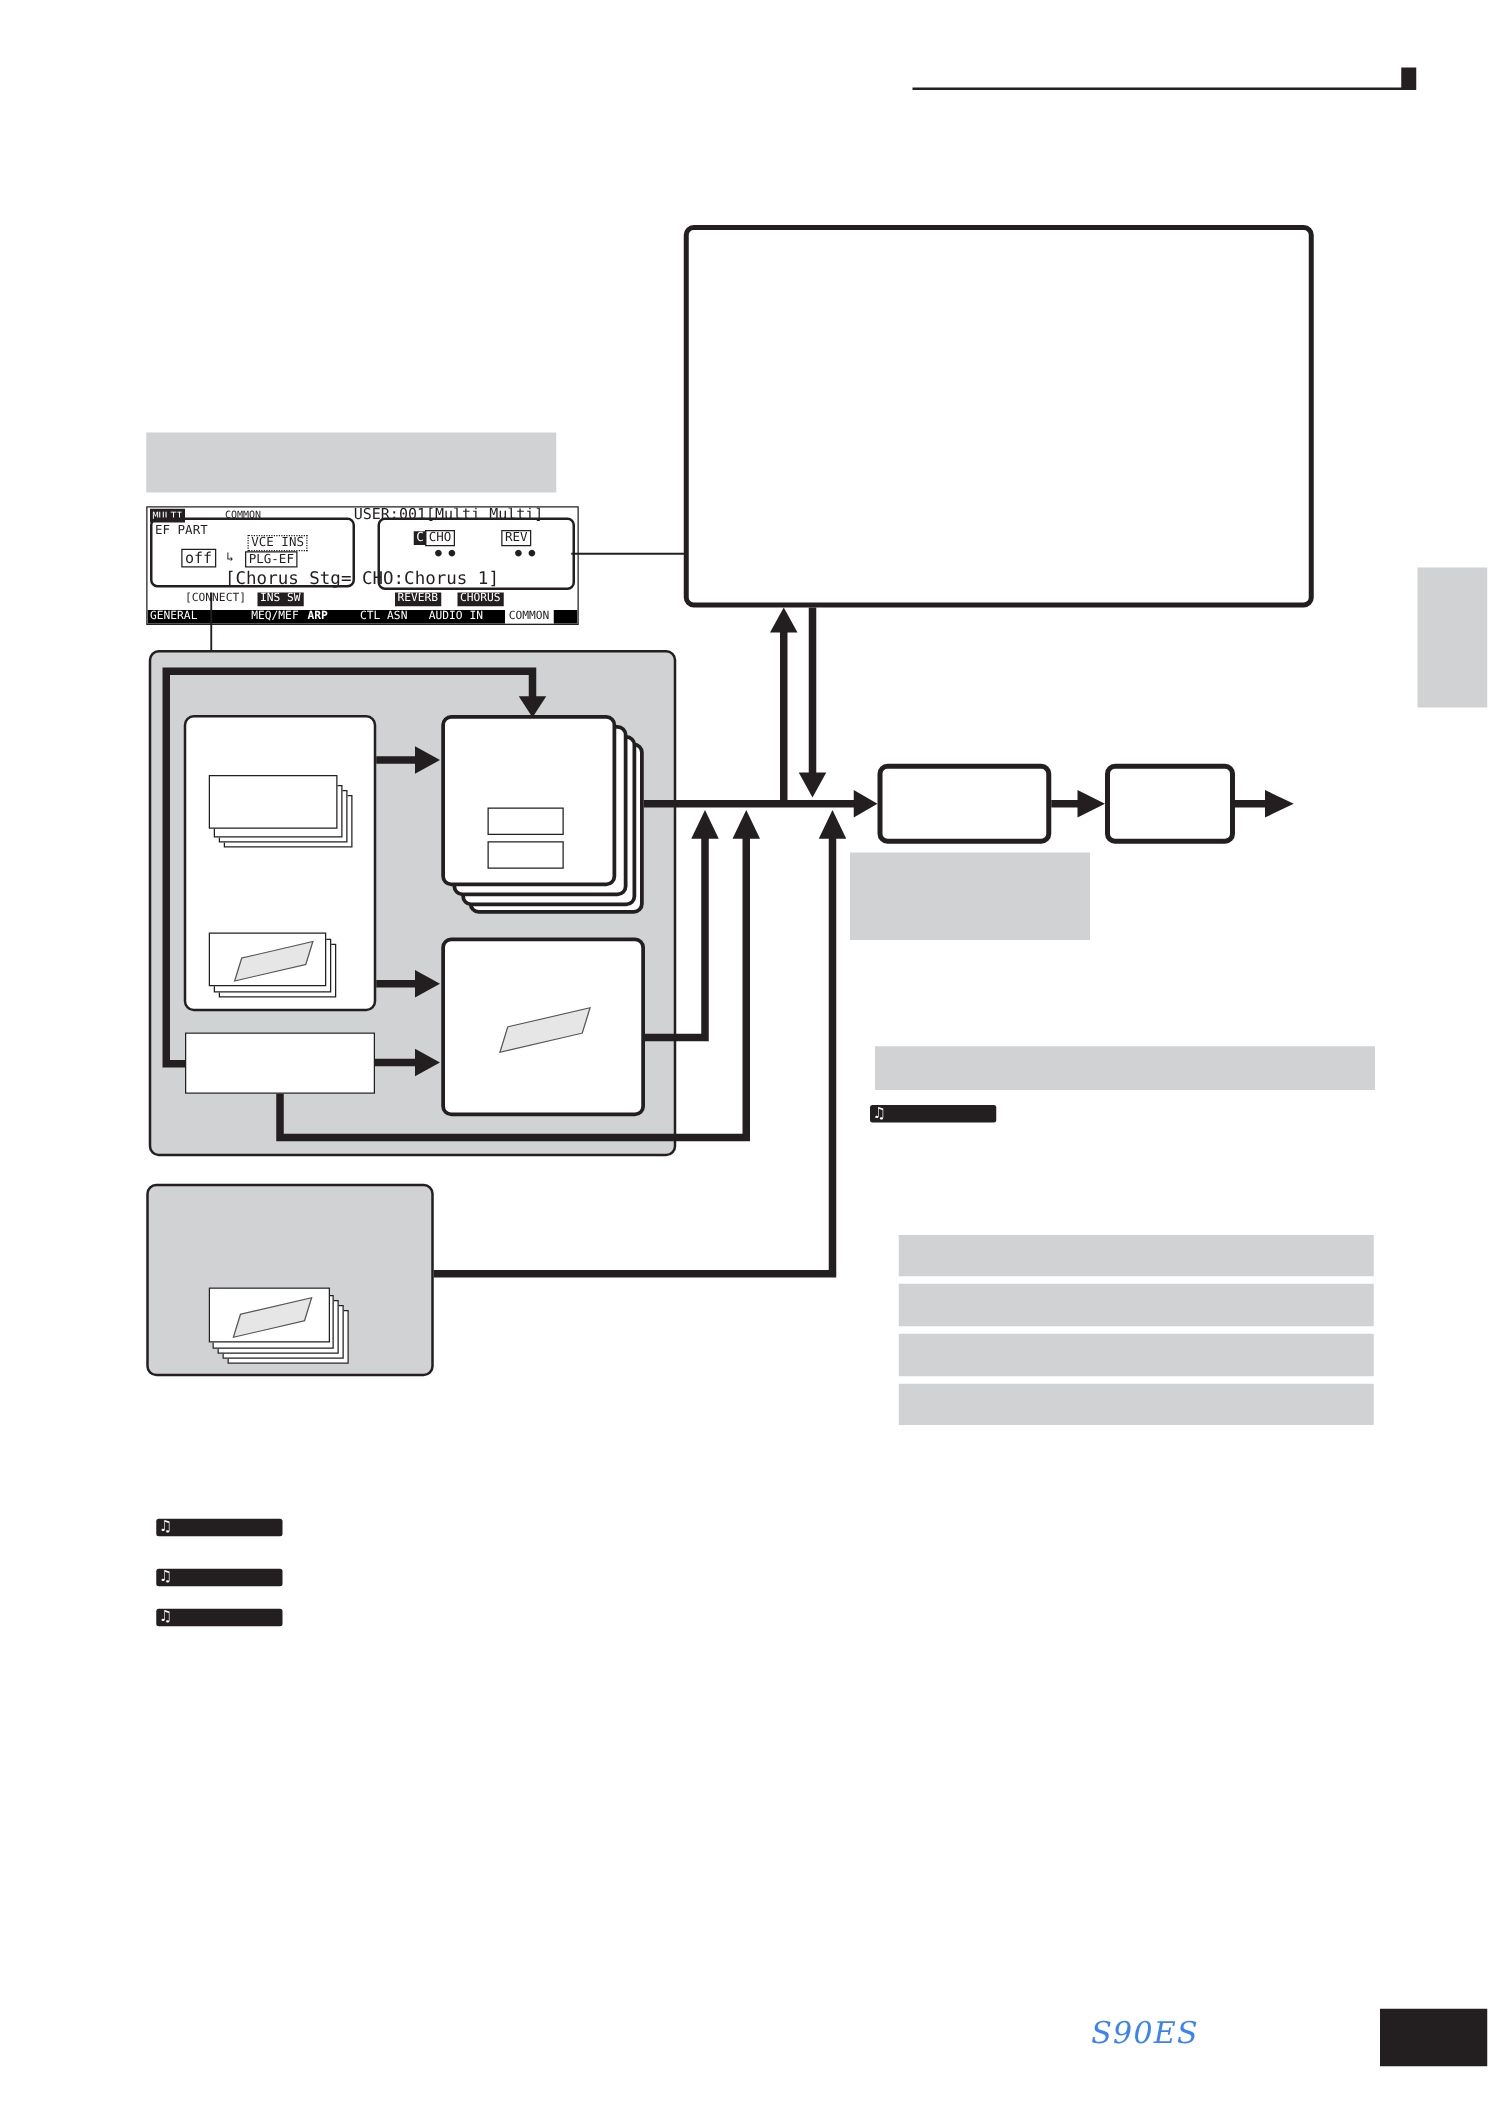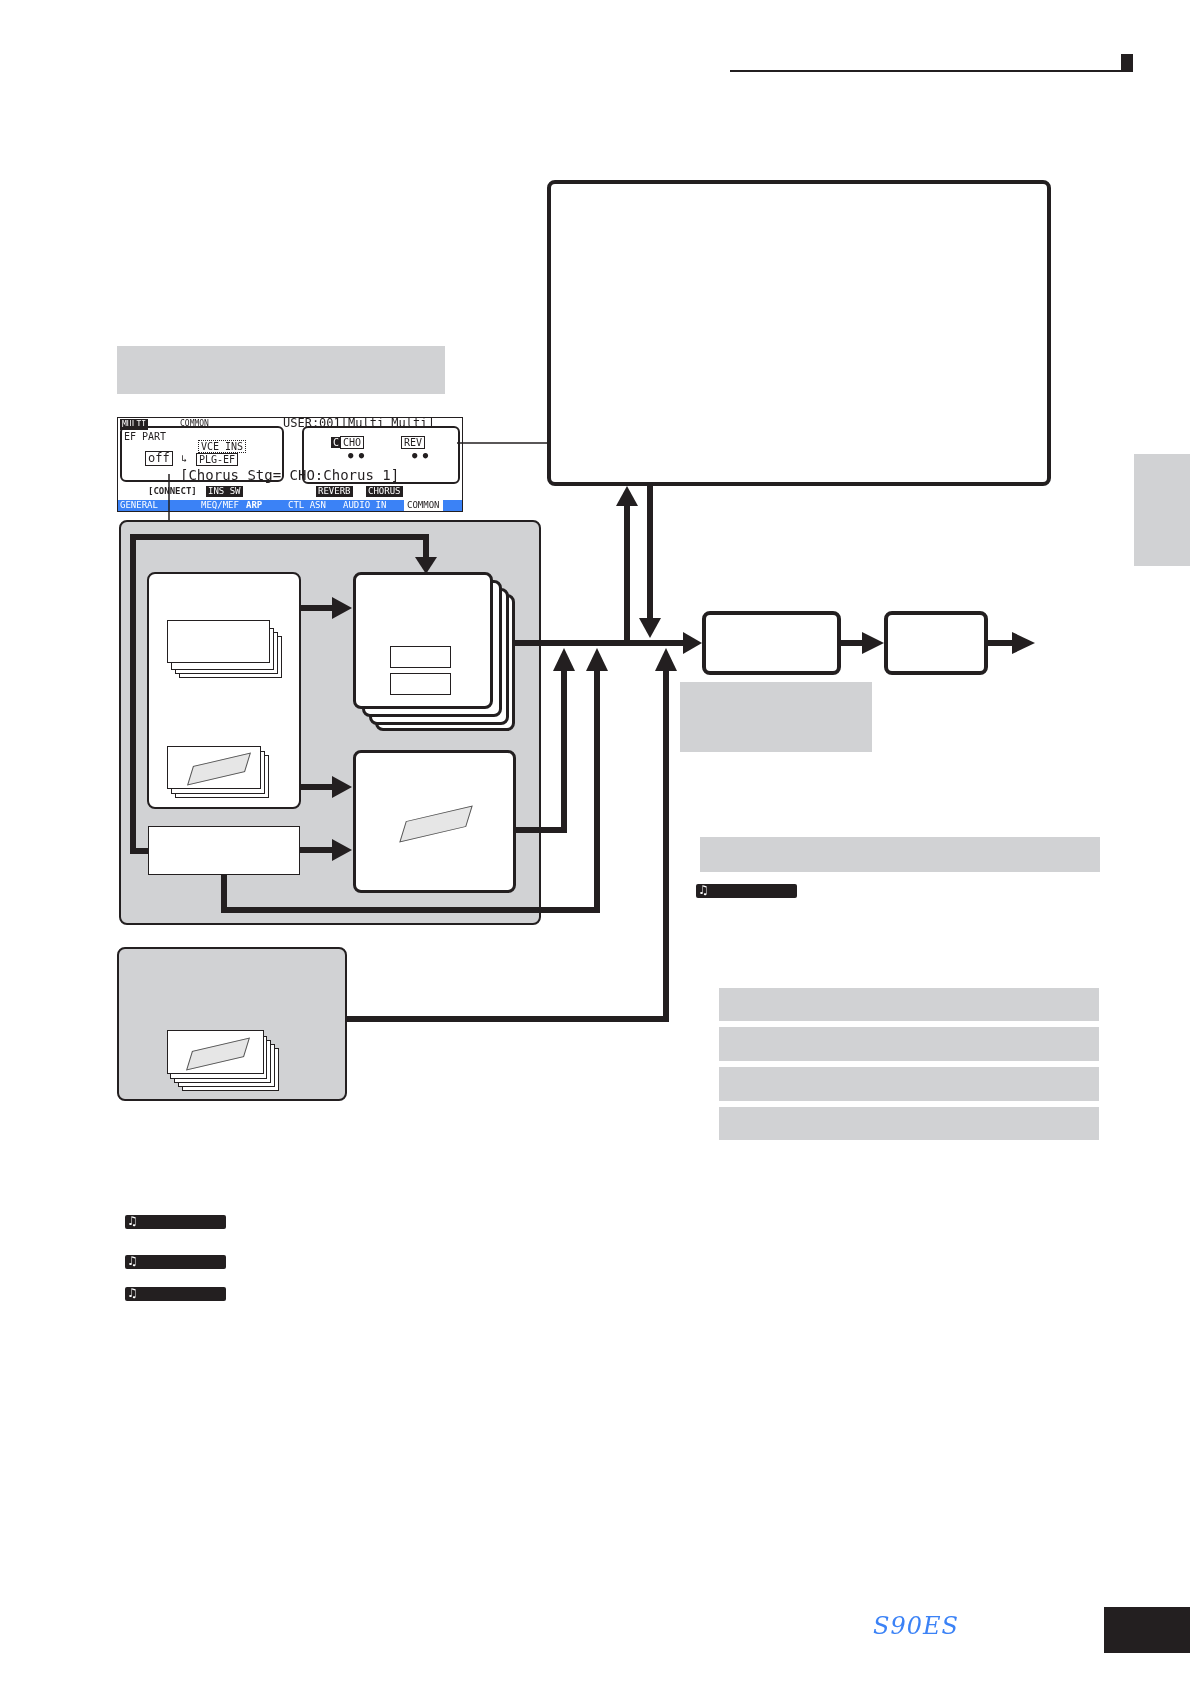--- a/index.html
+++ b/index.html
@@ -5,26 +5,26 @@
   html,body{margin:0;padding:0;background:#fff;}
   body{width:1190px;height:1684px;position:relative;overflow:hidden;font-family:"DejaVu Sans Mono",monospace;}
   .abs{position:absolute;}
   .gray{background:#d1d2d4;}
   .rbox{position:absolute;background:#fff;border:4px solid #231f20;border-radius:8px;box-sizing:border-box;}
   .panel{position:absolute;background:#d1d2d4;border:2px solid #231f20;border-radius:8px;box-sizing:border-box;}
   .card{position:absolute;background:#fff;border:1.5px solid #231f20;box-sizing:border-box;}
   .note{position:absolute;height:14px;width:101px;background:#231f20;border-radius:2px;}
   .note .glyph{position:absolute;left:2px;top:-2px;color:#fff;font-family:"DejaVu Sans",sans-serif;font-size:12px;line-height:16px;}
   svg{position:absolute;left:0;top:0;}
-  .lcd{position:absolute;left:117px;top:417px;width:346px;height:95px;border:1.5px solid #231f20;box-sizing:border-box;background:#fff;overflow:hidden;}
+  .lcd{position:absolute;left:117px;top:405px;width:346px;height:95px;border:1.5px solid #231f20;box-sizing:border-box;background:#fff;overflow:hidden;}
   .lcd span{position:absolute;font-size:10px;line-height:11px;color:#231f20;white-space:nowrap;}
   .lcd .inv{background:#231f20;color:#fff;padding:0 2px;}
   .lcd .bx{border:1.5px solid #231f20;padding:0 2px;}
   .lcd .dbx{border:1.5px dotted #231f20;padding:0 2px;}
-  .tabbar{position:absolute;left:0;bottom:0;width:100%;height:11px;background:#3b82f6;}
+  .tabbar{position:absolute;left:0;bottom:0;width:100%;height:11px;background:#000000;}
   .tabbar span{color:#fff;font-size:9px;line-height:11px;top:0;}
   .logo{position:absolute;left:873px;top:1612px;font-family:"DejaVu Serif",serif;font-style:italic;font-size:24px;color:#3b82f6;letter-spacing:1px;}
 </style>
 </head>
 <body>
 
 <div class="abs" style="left:730px;top:70px;width:392px;height:2px;background:#231f20;"></div>
 <div class="abs" style="left:1121px;top:54px;width:12px;height:18px;background:#231f20;"></div>
 
 <div class="abs gray" style="left:1134px;top:454px;width:56px;height:112px;"></div>
@@ -41,21 +41,21 @@
   <span class="dbx" style="left:80px;top:22px;">VCE INS</span>
   <span class="bx" style="left:27px;top:33px;font-size:12px;line-height:13px;">off</span>
   <span style="left:63px;top:35px;">↳</span>
   <span class="bx" style="left:78px;top:35px;">PLG-EF</span>
   <span class="inv" style="left:213px;top:19px;">C</span>
   <span class="bx" style="left:222px;top:18px;">CHO</span>
   <span class="bx" style="left:283px;top:18px;">REV</span>
   <span style="left:230px;top:32px;font-size:9px;">● ●</span>
   <span style="left:294px;top:32px;font-size:9px;">● ●</span>
   <span style="left:62px;top:52px;font-size:14px;">[Chorus Stg=  CHO:Chorus 1]</span>
-  <span style="left:30px;top:68px;font-size:9px;font-weight:bold;">[CONNECT]</span>
+  <span style="left:30px;top:68px;font-size:9px;">[CONNECT]</span>
   <span class="inv" style="left:88px;top:68px;font-size:9px;">INS SW</span>
   <span class="inv" style="left:198px;top:68px;font-size:9px;">REVERB</span>
   <span class="inv" style="left:248px;top:68px;font-size:9px;">CHORUS</span>
   <div class="tabbar">
     <span style="left:2px;">GENERAL</span>
     <span style="left:58px;margin-left:25px;">MEQ/MEF</span>
     <span style="left:128px;font-weight:bold;">ARP</span>
     <span style="left:170px;">CTL ASN</span>
     <span style="left:225px;">AUDIO IN</span>
     <span style="left:286px;background:#fff;color:#231f20;padding:0 3px;">COMMON</span>

